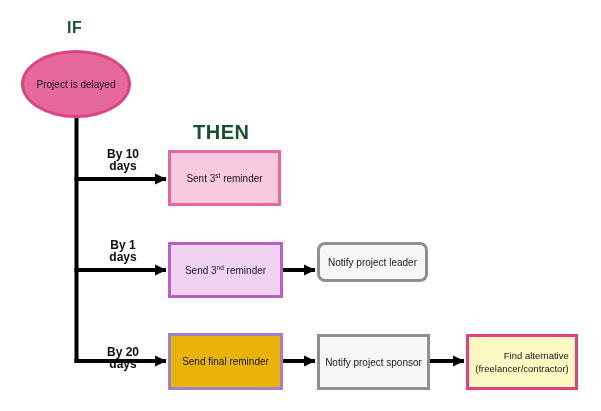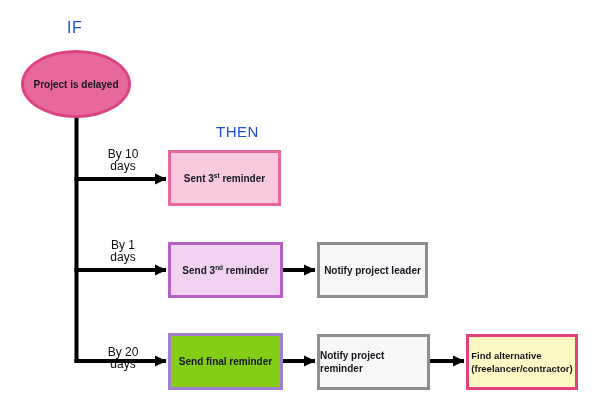--- a/index.html
+++ b/index.html
@@ -2,46 +2,46 @@
 <html><head>
 <meta charset="utf-8">
 <style>
   html,body{margin:0;padding:0;background:#ffffff;}
   .canvas{
     position:relative;width:601px;height:411px;background:#ffffff;
     font-family:"Liberation Sans",sans-serif;overflow:hidden;
   }
   .wires{position:absolute;left:0;top:0;width:601px;height:411px;pointer-events:none;}
   .hdr{
-    position:absolute;font-weight:400;color:#1d4ed8;letter-spacing:.5px;
+    position:absolute;font-weight:700;color:#14532d;letter-spacing:.5px;
     font-size:16px;line-height:16px;
   }
   .hdr.if{left:67px;top:20px;}
-  .hdr.then{left:216px;top:124px;font-size:15px;}
+  .hdr.then{left:193px;top:124px;font-size:20px;}
   .cond{
     position:absolute;left:92px;width:62px;text-align:center;
-    font-weight:400;font-size:12px;line-height:12px;color:#0d0d0d;white-space:pre-line;
+    font-weight:700;font-size:12px;line-height:12px;color:#0d0d0d;white-space:pre-line;
   }
   .cond.c1{top:148px;}
   .cond.c2{top:239px;}
   .cond.c3{top:330px;margin-top:16px;}
   .node{
     position:absolute;display:flex;align-items:center;justify-content:center;
-    text-align:left;box-sizing:border-box;font-weight:700;font-size:10px;
+    text-align:right;box-sizing:border-box;font-weight:400;font-size:10px;
     color:#16161f;white-space:pre-line;border:3px solid;line-height:13px;
   }
   .node sup{font-size:.65em;line-height:0;}
   .ellipse{
     left:21px;top:50px;width:110px;height:68px;border-radius:50%;
     background:#e7689c;border-color:#dd4381;
   }
   .b1{left:168px;top:150px;width:113px;height:56px;background:#f8c9df;border-color:#e7689c;}
   .b2{left:168px;top:242px;width:115px;height:56px;background:#f1d3f1;border-color:#b65fc6;}
-  .b4{left:317px;top:242px;width:111px;height:56px;background:#f7f7f7;border-color:#8f8f8f;}
-  .b3{left:168px;top:333px;width:115px;height:57px;background:#84cc16;border-color:#a180ce;}
+  .b4{left:317px;top:242px;width:111px;height:40px;background:#f7f7f7;border-color:#8f8f8f;border-radius:8px;}
+  .b3{left:168px;top:333px;width:115px;height:57px;background:#eab308;border-color:#a180ce;}
   .b5{left:317px;top:334px;width:113px;height:56px;background:#f7f7f7;border-color:#8f8f8f;}
   .b6{left:466px;top:334px;width:112px;height:56px;background:#fef9c3;border-color:#e2417d;
       font-size:9.5px;padding:0 2px;}
 </style>
 </head>
 <body>
 
 <div class="canvas">
 
   <svg class="wires" viewBox="0 0 601 411" xmlns="http://www.w3.org/2000/svg">
@@ -83,21 +83,21 @@
 
   <div class="node b4">
     <span>Notify project leader</span>
   </div>
 
   <div class="node b3">
     <span>Send final reminder</span>
   </div>
 
   <div class="node b5">
-    <span>Notify project reminder</span>
+    <span>Notify project sponsor</span>
   </div>
 
   <div class="node b6">
     <span>Find alternative
 (freelancer/contractor)</span>
   </div>
 
 </div>
 
 </body></html>

